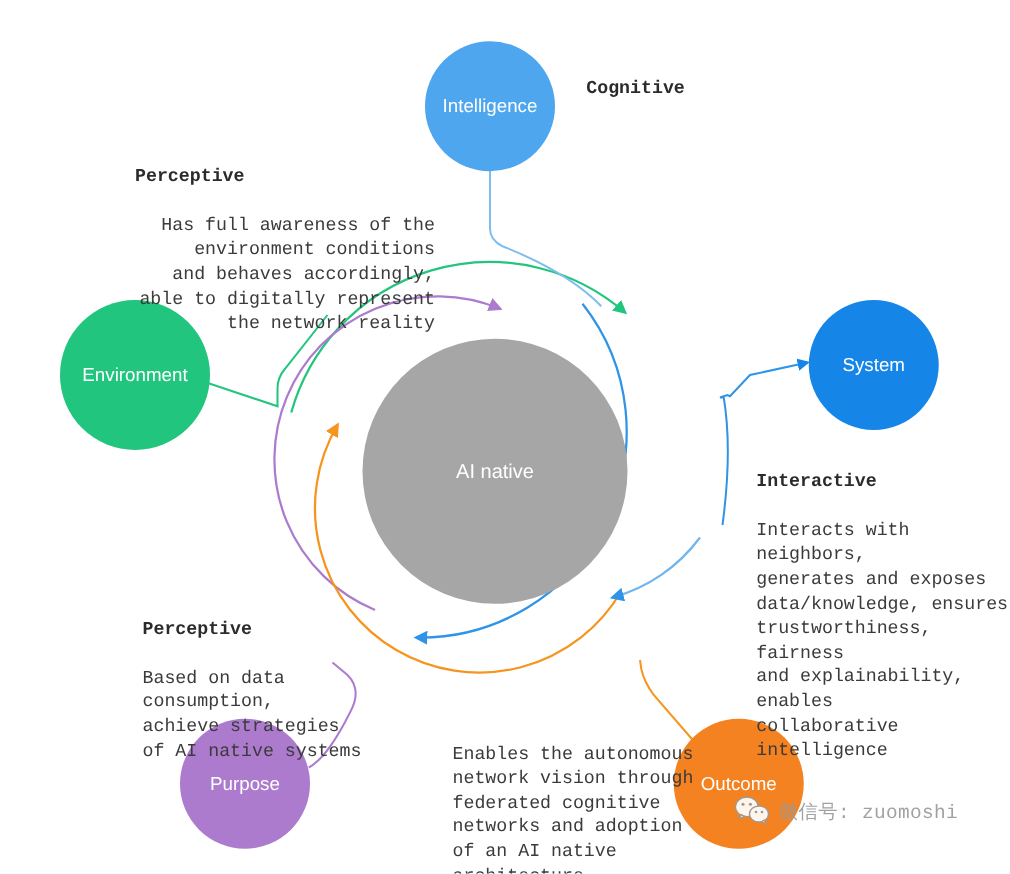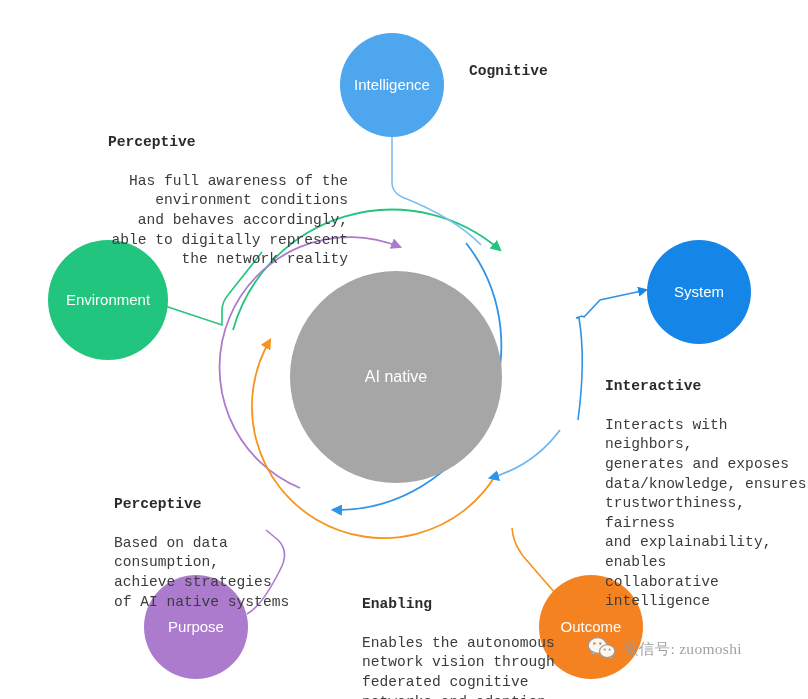--- a/index.html
+++ b/index.html
@@ -62,21 +62,21 @@
     left: 588px;
     top: 637px;
     display: flex;
     align-items: center;
     gap: 7px;
     opacity: 0.92;
   }
   #watermark .wm-text {
     color: #9a9a9a;
     font-size: 15.5px;
-    font-family: Liberation Serif, serif;
+    font-family: Liberation Mono, monospace;
     letter-spacing: 0.3px;
     white-space: nowrap;
   }
   #wechat-icon { display:block; }
 </style>
 </head>
 <body>
 
 <div id="canvas">
 
@@ -170,21 +170,20 @@
     <span class="txt-head">Interactive</span>
     <span class="txt-body" style="white-space: pre-line;">Interacts with neighbors,
 generates and exposes
 data/knowledge, ensures
 trustworthiness, fairness
 and explainability, enables
 collaborative intelligence</span>
   </div>
 
   <div class="txt-block" style="left:362px; top:575px; width:215px;">
-    <span class="txt-head">Enabling</span>
     <span class="txt-body" style="white-space: pre-line;">Enables the autonomous
 network vision through
 federated cognitive
 networks and adoption
 of an AI native architecture</span>
   </div>
 
   <div class="txt-block" style="left:114px; top:475px; width:200px;">
     <span class="txt-head">Perceptive</span>
     <span class="txt-body" style="white-space: pre-line;">Based on data

